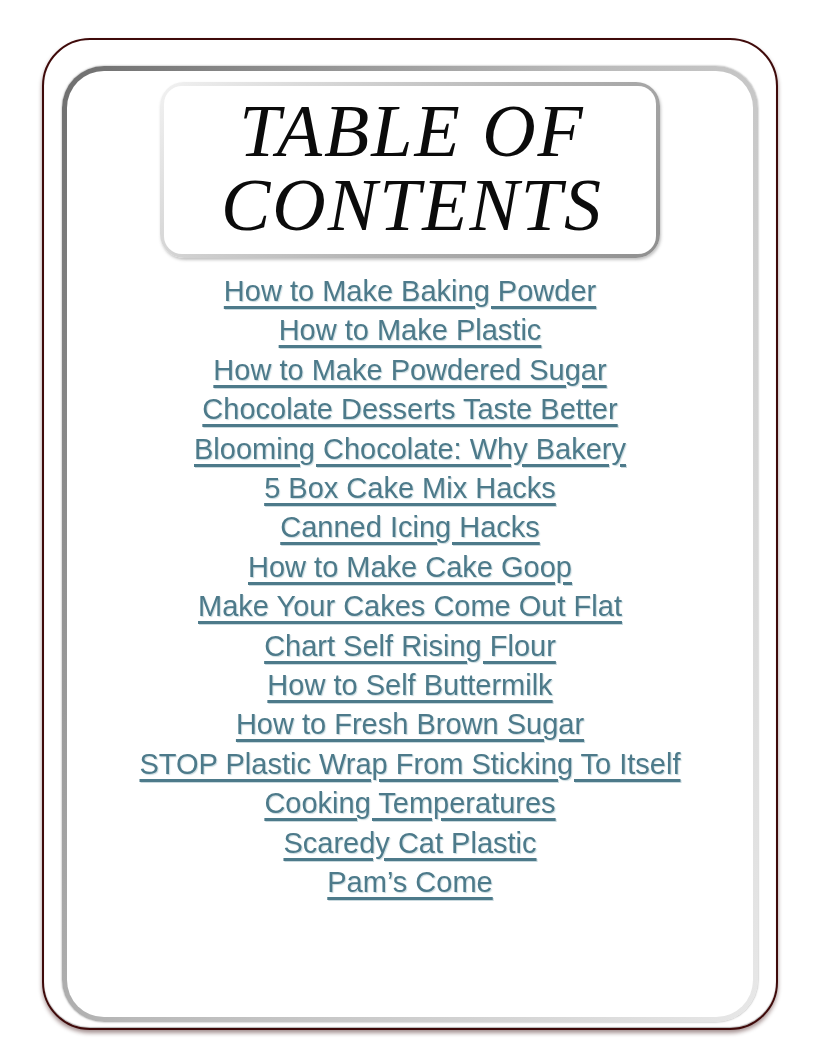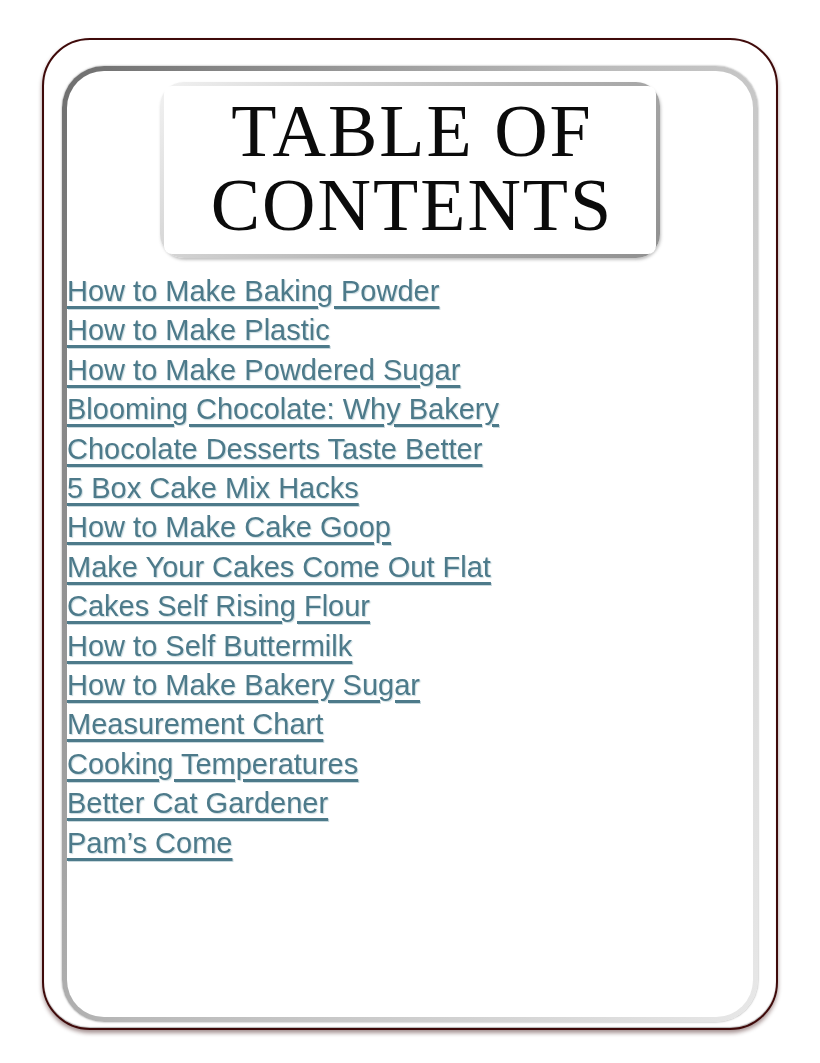--- a/index.html
+++ b/index.html
@@ -57,39 +57,40 @@
     width: 500px;
     margin: 11px auto 0 auto;
     border-radius: 24px;
     padding: 4px;
     box-sizing: border-box;
     background: linear-gradient(135deg, #f2f2f2 0%, #b5b5b5 55%, #8f8f8f 100%);
     box-shadow: 1px 2px 3px rgba(120, 120, 120, 0.45);
   }
   .title-box-inner {
     background: #ffffff;
-    border-radius: 8px;
+    border-radius: 18px;
     text-align: center;
     padding: 8px 0 12px 4px;
+    font-style: italic;
   }
   .title-line {
     display: block;
     font-family: "Liberation Serif", serif;
     font-size: 74px;
     line-height: 74px;
     font-weight: 400;
     letter-spacing: 2px;
     color: var(--title-color, #0b0b0b);
     white-space: nowrap;
   }
 
   
   .toc {
     margin-top: 14px;
-    text-align: left;
+    text-align: center;
   }
   .toc-link {
     display: block;
     color: var(--link-color, #4d7a8a);
     font-size: 29px;
     line-height: 39.4px;
     font-weight: 400;
     text-decoration: underline;
     text-decoration-thickness: 2.5px;
     text-underline-offset: 5px;
@@ -119,49 +120,52 @@
           <a class="toc-link">
             <span class="toc-line">How to Make Baking Powder</span>
           </a>
           <a class="toc-link">
             <span class="toc-line">How to Make Plastic</span>
           </a>
           <a class="toc-link">
             <span class="toc-line">How to Make Powdered Sugar</span>
           </a>
           <a class="toc-link">
+            <span class="toc-line">Chocolate Desserts Taste Better</span>
             <span class="toc-line">Blooming Chocolate: Why Bakery</span>
-            <span class="toc-line">Chocolate Desserts Taste Better</span>
           </a>
           <a class="toc-link">
             <span class="toc-line">5 Box Cake Mix Hacks</span>
+          </a>
+          <a class="toc-link">
+            <span class="toc-line">Canned Icing Hacks</span>
           </a>
           <a class="toc-link">
             <span class="toc-line">How to Make Cake Goop</span>
           </a>
           <a class="toc-link">
             <span class="toc-line">Make Your Cakes Come Out Flat</span>
           </a>
           <a class="toc-link">
-            <span class="toc-line">Cakes Self Rising Flour</span>
+            <span class="toc-line">Chart Self Rising Flour</span>
           </a>
           <a class="toc-link">
             <span class="toc-line">How to Self Buttermilk</span>
           </a>
           <a class="toc-link">
-            <span class="toc-line">How to Make Bakery Sugar</span>
+            <span class="toc-line">How to Fresh Brown Sugar</span>
           </a>
           <a class="toc-link">
-            <span class="toc-line">Measurement Chart</span>
+            <span class="toc-line">STOP Plastic Wrap From Sticking To Itself</span>
           </a>
           <a class="toc-link">
             <span class="toc-line">Cooking Temperatures</span>
           </a>
           <a class="toc-link">
-            <span class="toc-line">Better Cat Gardener</span>
+            <span class="toc-line">Scaredy Cat Plastic</span>
           </a>
           <a class="toc-link">
             <span class="toc-line">Pam’s Come</span>
           </a>
         </nav>
 
     </div>
   </div>
 </div>
 

